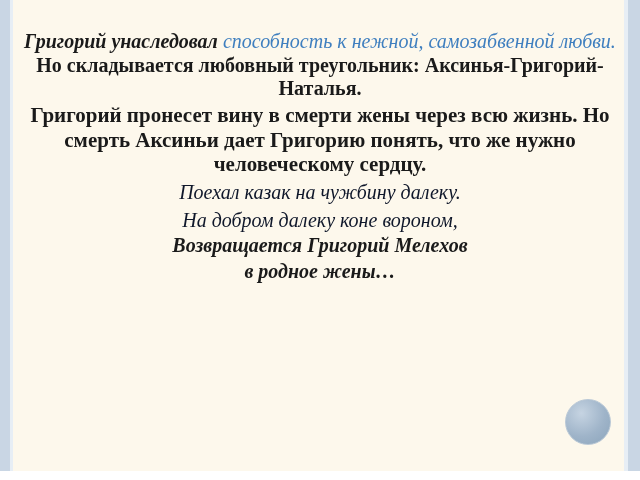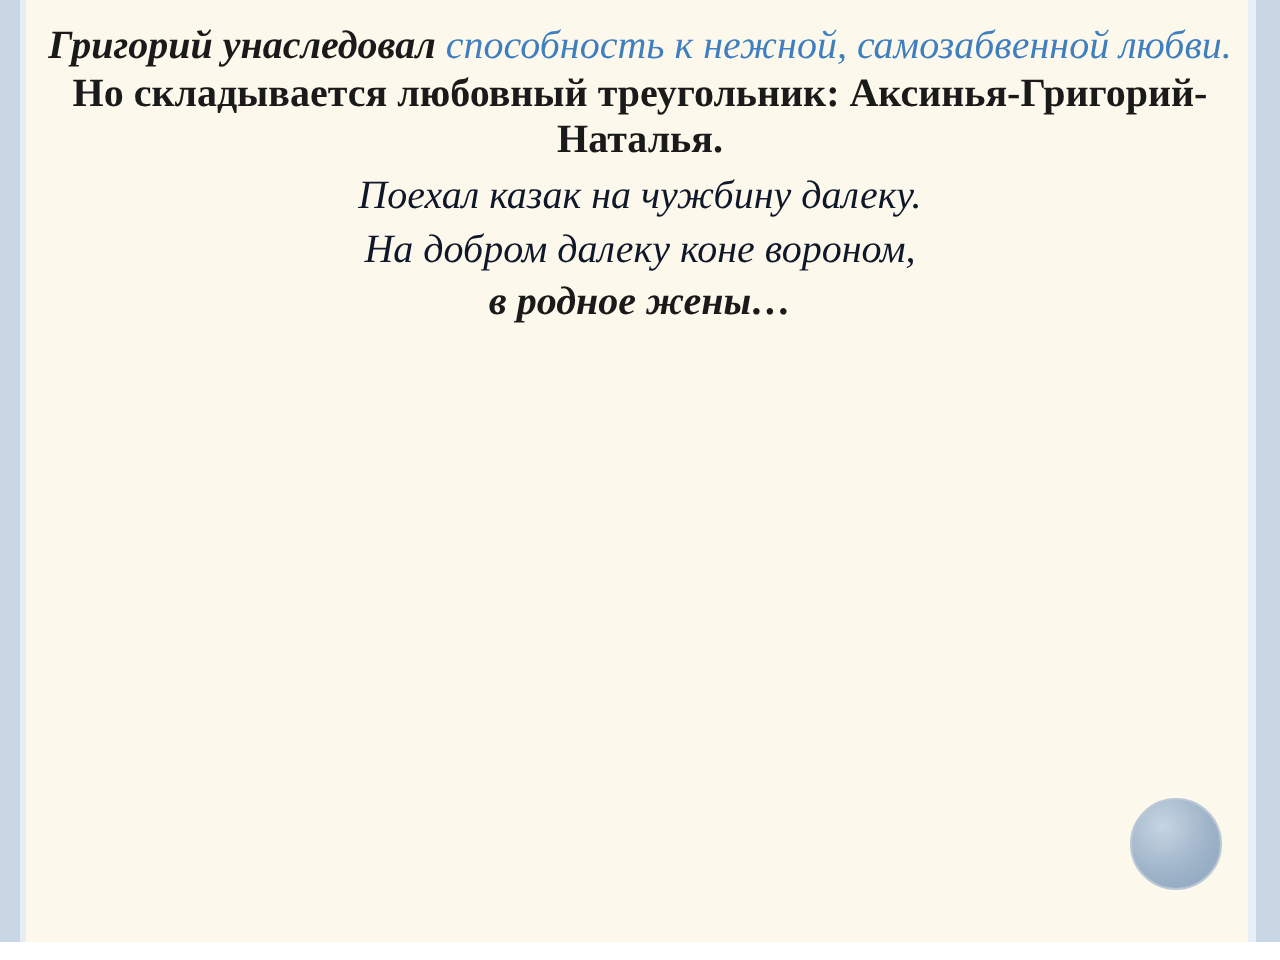--- a/index.html
+++ b/index.html
@@ -58,21 +58,21 @@
     position: absolute;
     left: 0;
     bottom: 0;
     width: 640px;
     height: 9px;
     background: #ffffff;
   }
 
   .content {
     position: absolute;
-    top: 12px;
+    top: 30px;
     left: 22px;
     width: 596px;
     text-align: center;
   }
 
   .line {
     line-height: 1.18;
     margin: 0;
   }
 
@@ -135,23 +135,25 @@
   <div class="band-left"></div>
   <div class="band-left-inner"></div>
   <div class="band-right"></div>
   <div class="band-right-inner"></div>
   <div class="band-bottom"></div>
 
   <div class="content">
 
     <p class="line p1"><span class="bold-it">Григорий унаследовал</span> <span class="blue-it">способность к нежной, самозабвенной любви.</span> <span class="bold-plain">Но складывается любовный треугольник: Аксинья-Григорий-Наталья.</span></p>
 
+    <p class="line p2">Григорий пронесет вину в смерти жены через всю жизнь. Но смерть Аксиньи дает Григорию понять, что же нужно человеческому сердцу.</p>
 
     <p class="line poem">Поехал казак на чужбину далеку.</p>
     <p class="line poem">На добром далеку коне вороном,</p>
 
+    <p class="line p3">Возвращается Григорий Мелехов</p>
     <p class="line p3">в родное жены…</p>
 
   </div>
 
   <div class="orb"></div>
 
 </div>
 
 </body></html>

